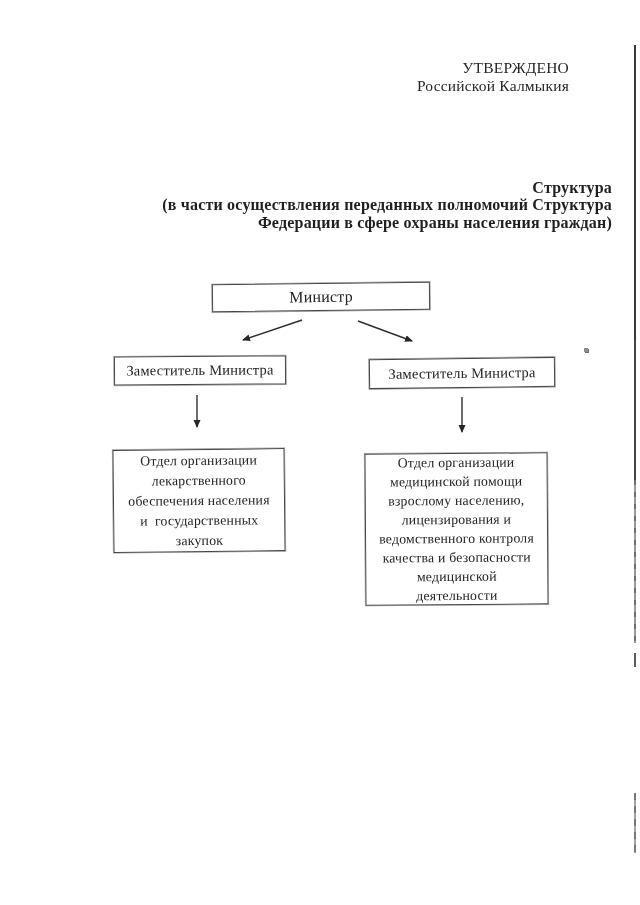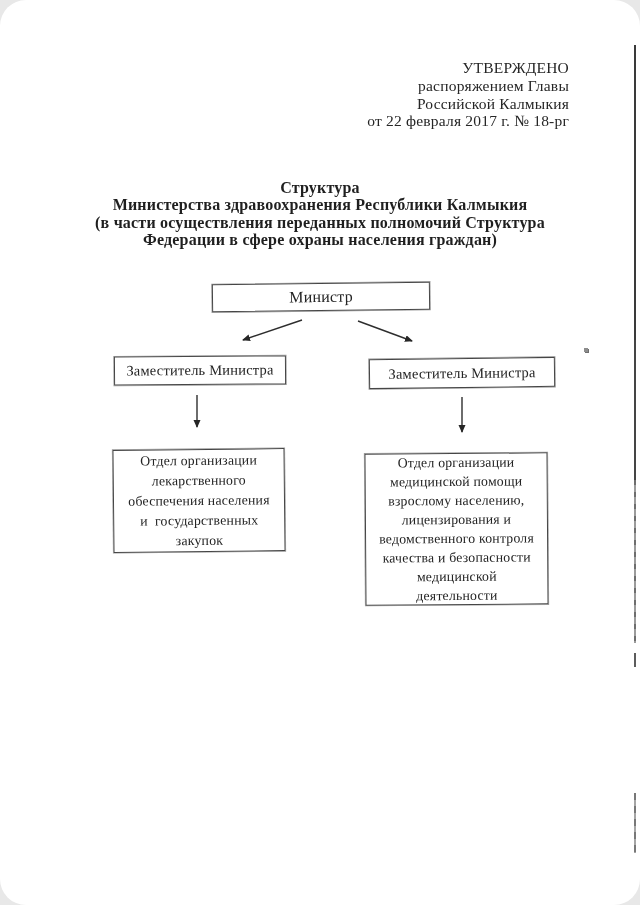--- a/index.html
+++ b/index.html
@@ -5,42 +5,41 @@
   html, body { margin: 0; padding: 0; background: #e8e8e8; }
   .page {
     position: relative;
     width: 640px;
     height: 905px;
     margin: 0 auto;
     background: #ffffff;
     overflow: hidden;
     font-family: "Liberation Serif", "DejaVu Serif", serif;
     color: #222222;
-    border-radius: 26px;
   }
 
   
   .approval {
     position: absolute;
     top: 59px;
     right: 71px;
     text-align: right;
     font-size: 15.5px;
     line-height: 17.8px;
     letter-spacing: 0.2px;
     color: #262626;
   }
 
   
   .doc-title {
     position: absolute;
     top: 179px;
     left: 28px;
     width: 584px;
-    text-align: center;
+    text-align: right;
     font-weight: bold;
     font-size: 16px;
     line-height: 17.4px;
     letter-spacing: 0.2px;
     color: #1f1f1f;
   }
 
   
   .box {
     position: absolute;
@@ -110,28 +109,25 @@
     box-shadow: 1px 1px 0 #6f6f6f;
   }
 </style>
 </head>
 <body>
 
 <div class="page">
 
   <div class="approval">
     <div>УТВЕРЖДЕНО</div>
-    <div>распоряжением Главы</div>
     <div>Российской Калмыкия</div>
-    <div>от 22 февраля 2017 г. № 18-рг</div>
   </div>
 
   <div class="doc-title">
     <div>Структура</div>
-    <div>Министерства здравоохранения Республики Калмыкия</div>
     <div>(в части осуществления переданных полномочий Структура</div>
     <div>Федерации в сфере охраны населения граждан)</div>
   </div>
 
   <svg class="arrows" width="640" height="905" viewBox="0 0 640 905">
     <defs>
       <marker id="ah" markerWidth="10" markerHeight="8" refX="7" refY="3.5" orient="auto" markerUnits="userSpaceOnUse">
         <path d="M0,0 L8,3.5 L0,7 Z" fill="#262626"></path>
       </marker>
     </defs>

